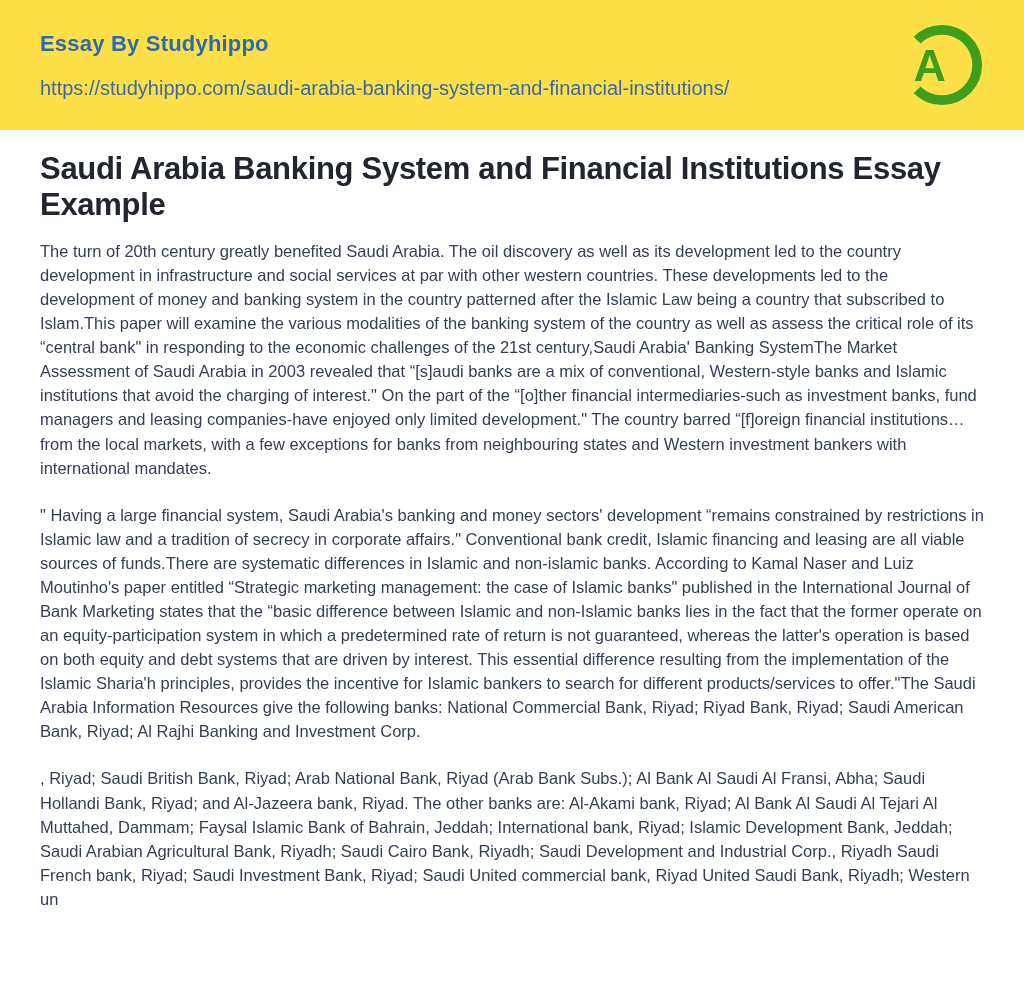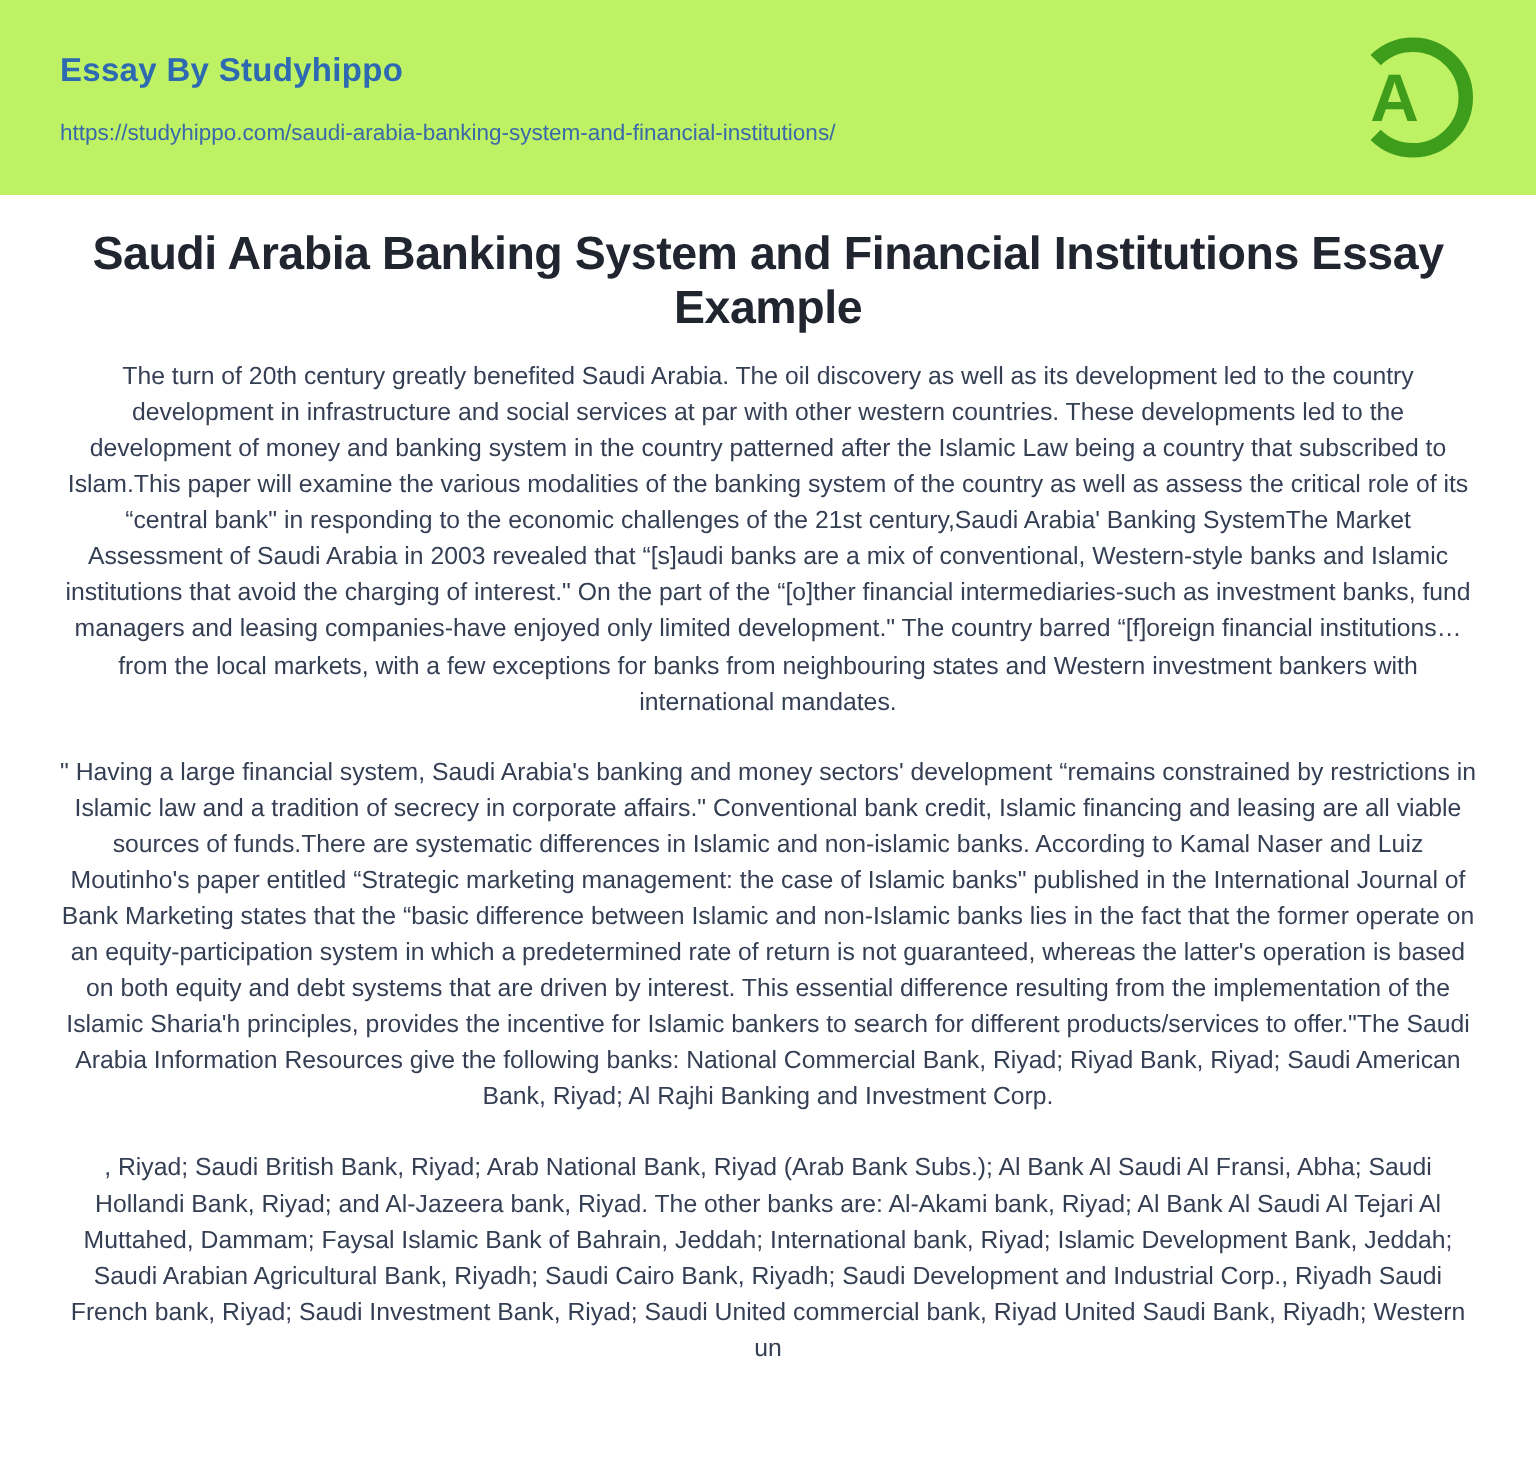--- a/index.html
+++ b/index.html
@@ -9,50 +9,49 @@
     background: #ffffff;
     font-family: "Liberation Sans", sans-serif;
   }
   body {
     width: 1024px;
     min-height: 989px;
   }
   .page-header {
     width: 100%;
     height: 130px;
-    background: #bef264;
+    background: #fde047;
     display: flex;
     align-items: center;
     justify-content: space-between;
     padding: 0 38px 0 40px;
   }
   .header-text-block { display: flex; flex-direction: column; }
   .site-title {
     color: #2d6ab1;
     font-size: 22px;
     font-weight: 700;
     letter-spacing: 0.2px;
     margin: 0 0 20px 0;
   }
   .page-url {
     color: #3a68a8;
-    font-size: 15px;
+    font-size: 20px;
     font-weight: 400;
     text-decoration: none;
     margin: 0;
     text-align: center;
   }
   .logo-box {
     width: 88px;
     height: 88px;
     flex: 0 0 auto;
   }
   .content {
     padding: 0 40px;
-    text-align: center;
   }
   .article-title {
     color: #20252f;
     font-size: 31px;
     line-height: 1.16;
     font-weight: 700;
     letter-spacing: -0.3px;
     margin: 21px 0 8px 0;
   }
   .article-paragraph {

